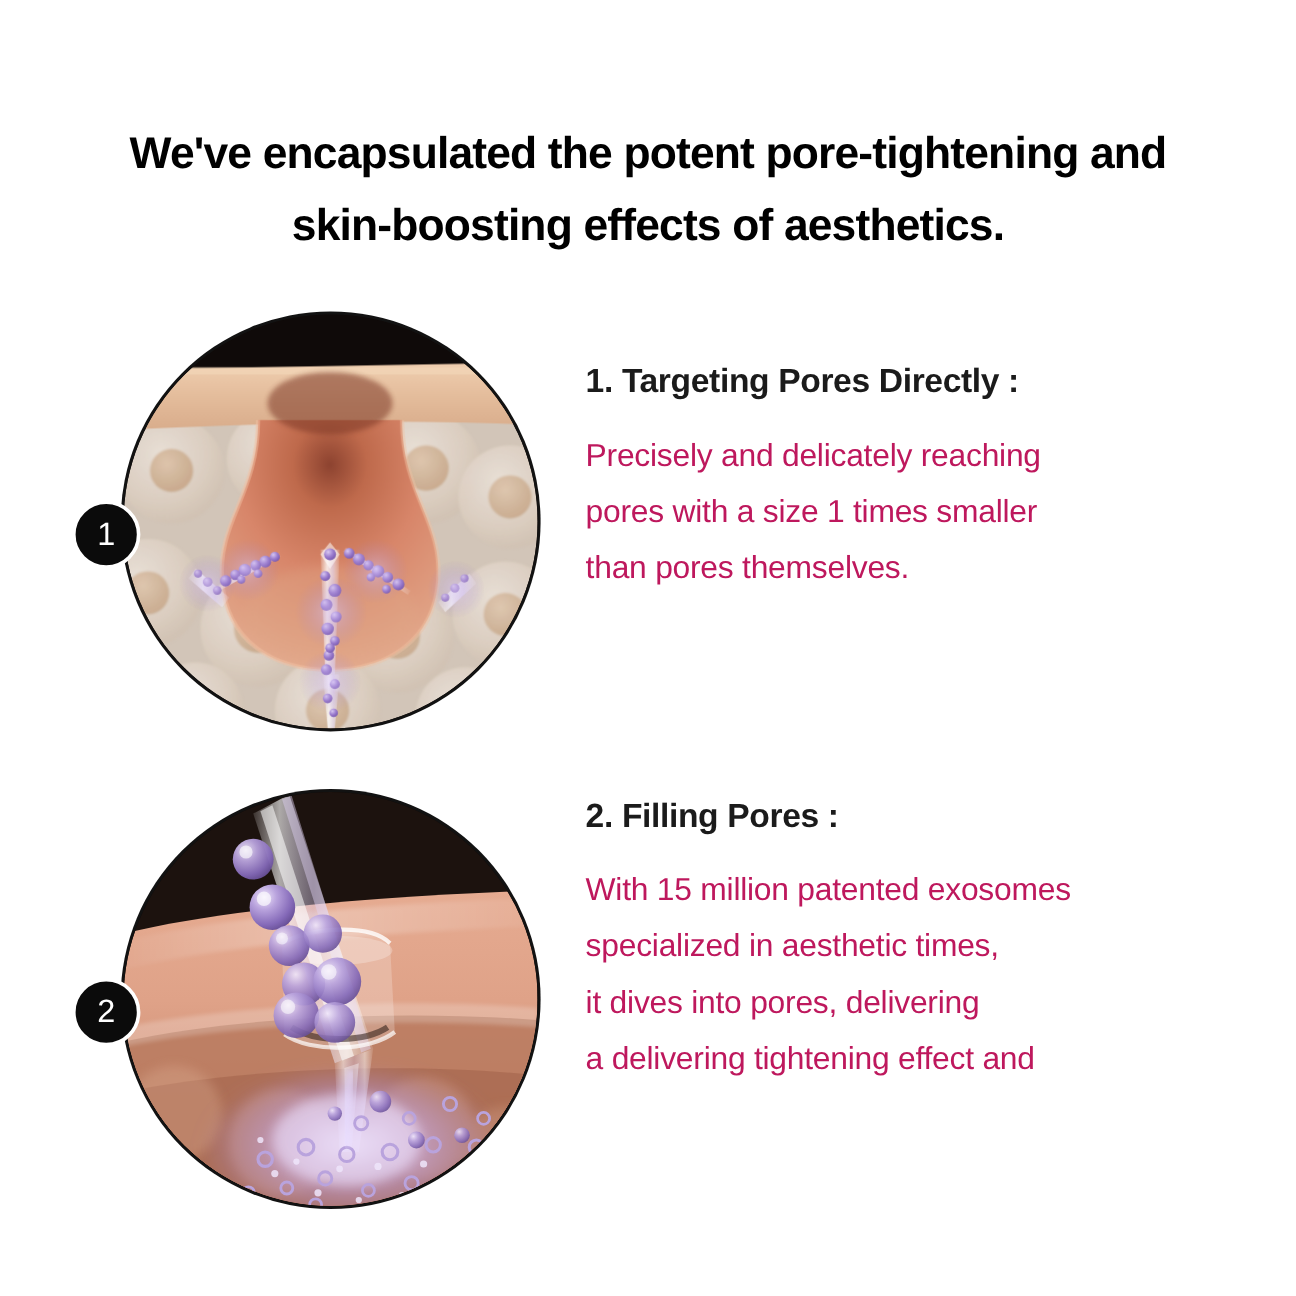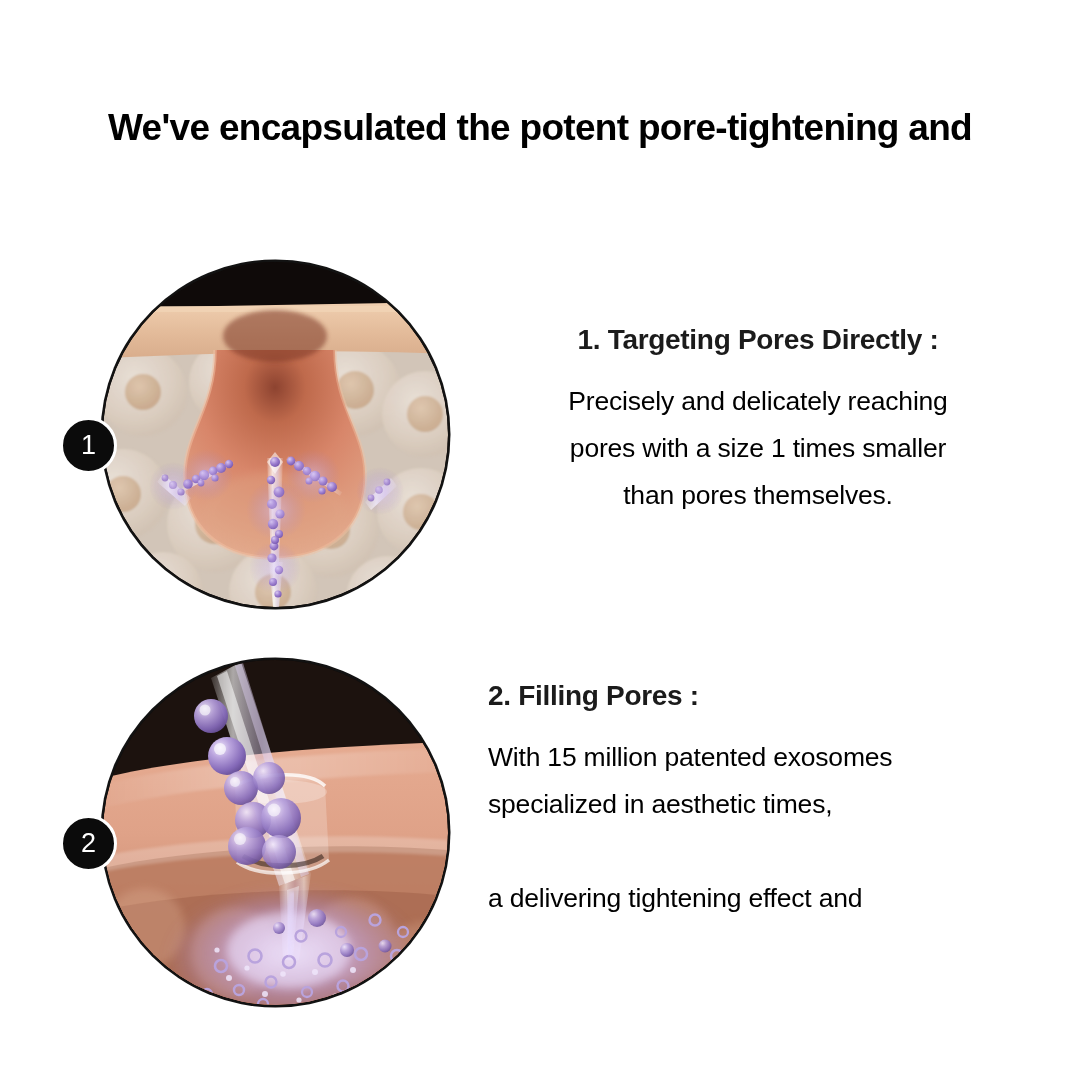--- a/index.html
+++ b/index.html
@@ -67,35 +67,36 @@
   .copy-title{
     font-size:28px;
     font-weight:700;
     color:#1b1b1b;
     letter-spacing:-0.3px;
     margin:0 0 22px 0;
   }
   .copy-body{
     font-size:26.5px;
     font-weight:400;
-    color:#000000;
+    color:#be185d;
     line-height:47px;
     letter-spacing:-0.2px;
     margin:0;
   }
-  .copy-1{top:62px;text-align:center;}
-  .copy-2{top:20px;}
+  .copy-1{top:40px;}
+  .copy-2{top:4px;}
 </style>
 </head>
 <body>
 
 <div class="page">
 
   <div class="headline">
     <span>We've encapsulated the potent pore-tightening and</span>
+    <span class="l2">skin-boosting effects of aesthetics.</span>
   </div>
 
   <div class="section section-1">
 
     <div class="media">
       <div class="circle-frame">
         <svg viewBox="0 0 345 345" xmlns="http://www.w3.org/2000/svg">
           <defs>
             <clipPath id="c1">
                 <circle cx="172.5" cy="172.5" r="172.5"></circle>
@@ -459,19 +460,19 @@
         </svg>
       </div>
       <div class="badge">2</div>
     </div>
 
     <div class="copy copy-2">
       <p class="copy-title">2. Filling Pores :</p>
       <p class="copy-body">
         <span>With 15 million patented exosomes</span><br>
         <span>specialized in aesthetic times,</span><br>
-        <br>
+        <span>it dives into pores, delivering</span><br>
         <span>a delivering tightening effect and</span><br>
       </p>
     </div>
   </div>
 
 </div>
 
 </body></html>

